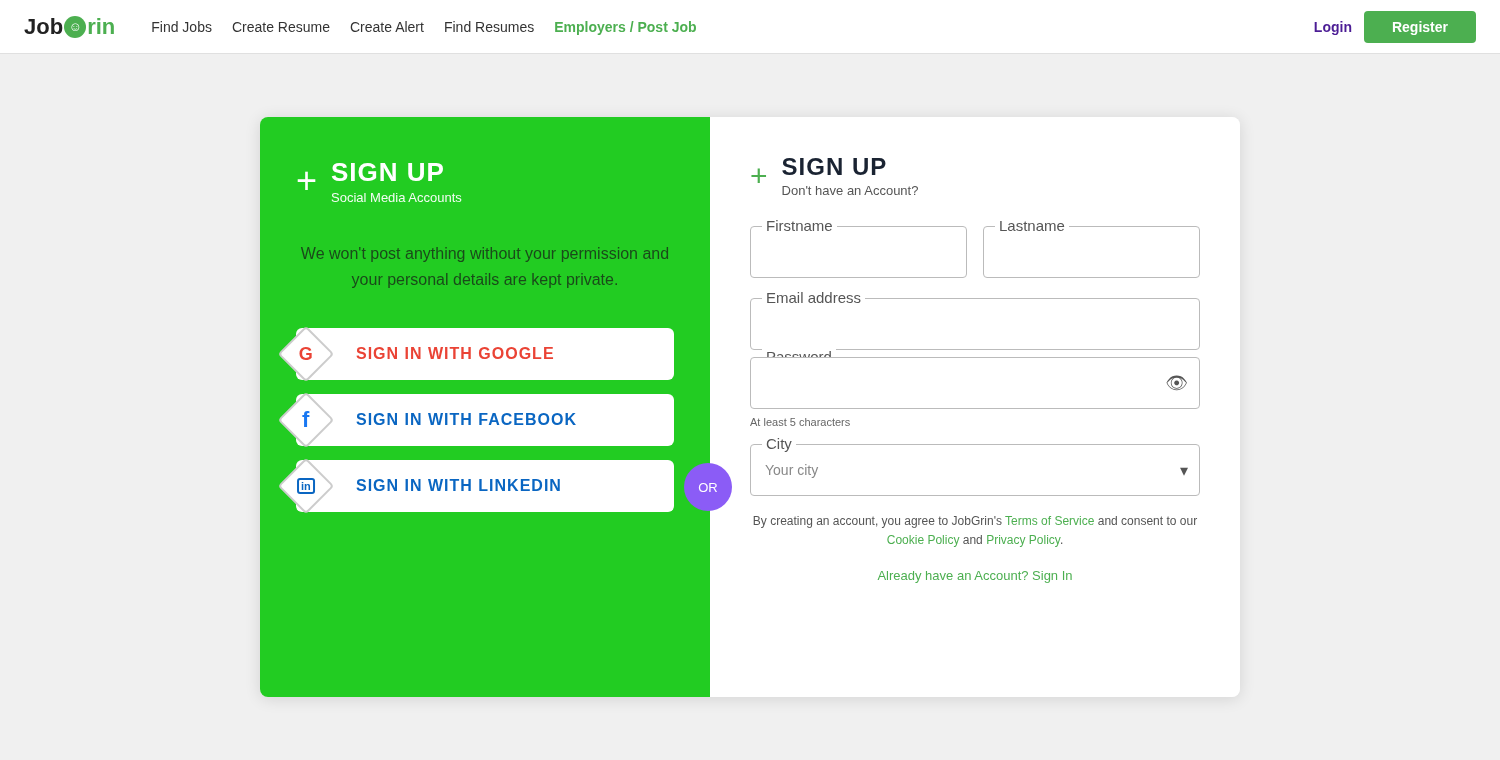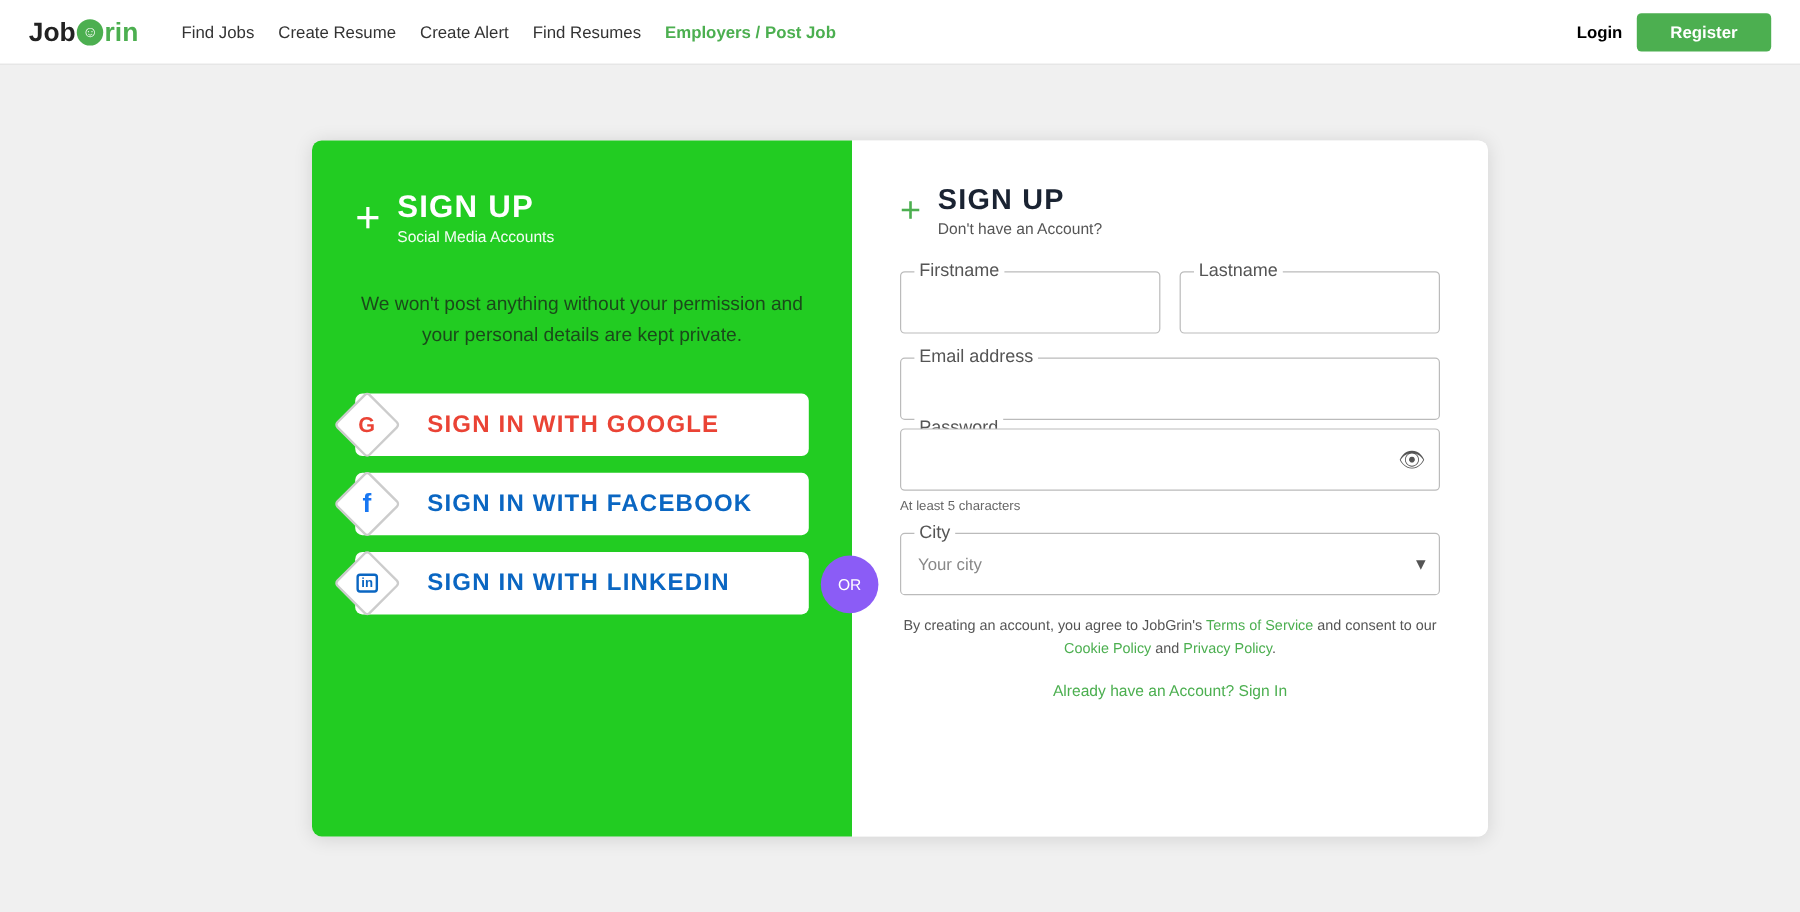--- a/index.html
+++ b/index.html
@@ -16,21 +16,21 @@
       justify-content: space-between;
     }
     .navbar-left { display: flex; align-items: center; gap: 20px; }
     .logo { display: flex; align-items: center; font-size: 22px; font-weight: bold; color: #222; text-decoration: none; margin-right: 16px; }
     .logo-job { color: #222; }
     .logo-grin { color: #4CAF50; }
     .logo-face { display: inline-block; width: 22px; height: 22px; background: #4CAF50; border-radius: 50%; color: white; font-size: 13px; font-weight: bold; text-align: center; line-height: 22px; margin: 0 1px; }
     .nav-link { color: #333; text-decoration: none; font-size: 14px; font-weight: 500; }
     .nav-link-green { color: #4CAF50; font-weight: 700; text-decoration: none; font-size: 14px; }
     .navbar-right { display: flex; align-items: center; gap: 12px; }
-    .login-link { color: #000000; font-size: 14px; font-weight: 600; text-decoration: none; padding-left: 16px; }
+    .login-link { color: #4c1d95; font-size: 14px; font-weight: 600; text-decoration: none; padding-left: 16px; }
     .register-btn {
       background: #4CAF50;
       color: white;
       border: none;
       padding: 8px 28px;
       border-radius: 4px;
       font-size: 14px;
       font-weight: 700;
       cursor: pointer;
     }
@@ -104,21 +104,21 @@
     }
     .social-icon-diamond-inner {
       transform: rotate(-45deg);
       font-size: 18px;
       font-weight: bold;
     }
     .google-color { color: #EA4335; }
     .facebook-color { color: #1877F2; }
     .linkedin-color { color: #0A66C2; }
     .social-btn-text {
-      font-size: 20px;
+      font-size: 16px;
       font-weight: 700;
       letter-spacing: 1px;
       margin-left: 44px;
     }
     .google-text { color: #EA4335; }
     .facebook-text { color: #0A66C2; }
     .linkedin-text { color: #0A66C2; }
 
     
     .or-bubble {

